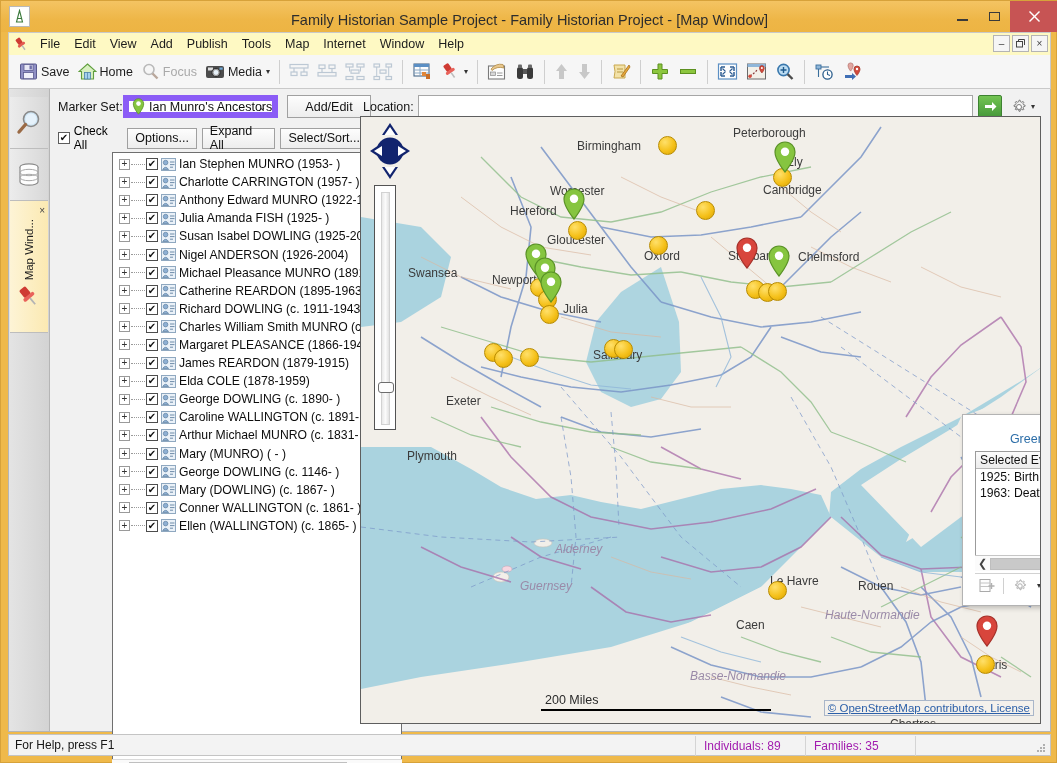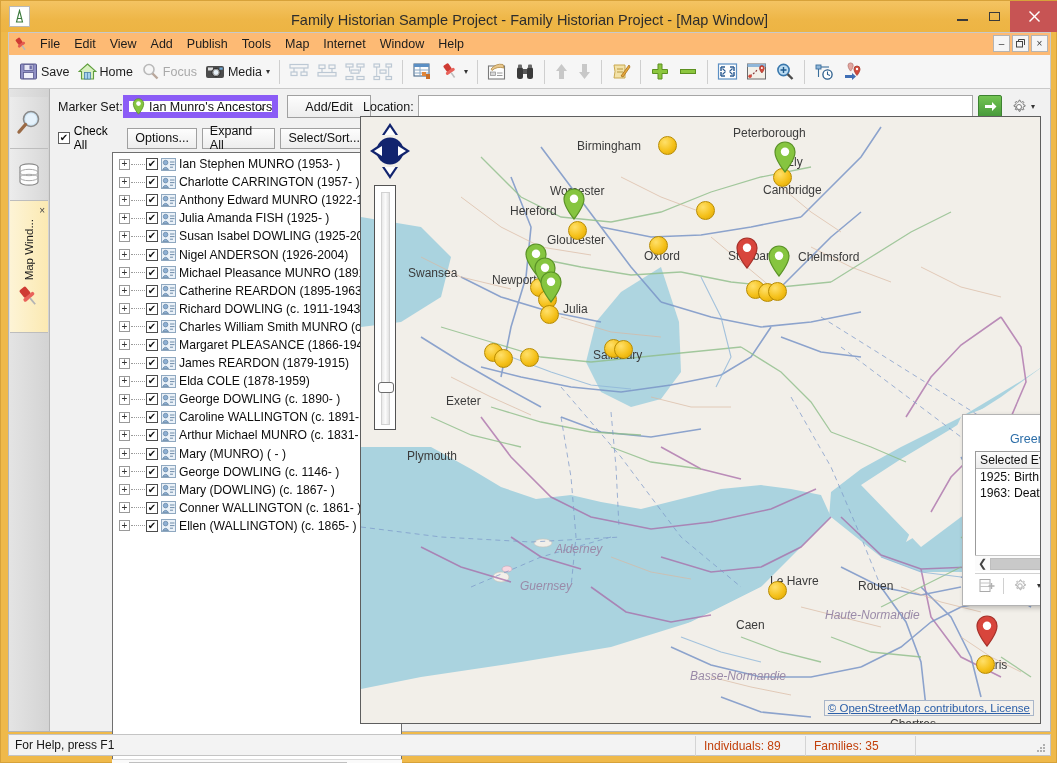--- a/index.html
+++ b/index.html
@@ -51,21 +51,21 @@
   #btn-max { right: 48px; }
   #btn-close {
     right: 0; width: 48px; background:#c75454; color:#fff; font-size:15px;
   }
   .winbtn .glyph-min { display:block; width:11px; height:2px; background:#3a3a3a; margin-top:7px;}
   .winbtn .glyph-max { display:block; width:11px; height:9px; border:1.6px solid #3a3a3a;}
 
   
   #menubar {
     position: absolute; left: 7px; top: 31px; width: 1043px; height: 23px;
-    background: #fdba74; border:1px solid #c9c9c9; border-bottom:none;
+    background: #fef9c3; border:1px solid #c9c9c9; border-bottom:none;
     display: flex; align-items: center;
   }
   #menu-pin {
     width: 24px; height:22px; display:flex; align-items:center; justify-content:center;
   }
   .menu-item {
     padding: 2px 7px; font-size: 12.5px; color: #1c1c1c; height: 21px; line-height: 17px;
   }
   #mdi-buttons { position:absolute; right:2px; top:2px; display:flex; gap:2px; }
   .mdibtn {
@@ -294,21 +294,21 @@
 
   
   #statusbar {
     position:absolute; left:7px; top:733px; width:1043px; height:22px;
     background:#f3f3f3; border:1px solid #c4c4c4;
     display:flex; align-items:center;
   }
   #status-help { position:absolute; left:6px; font-size:12px; color:#161616; }
   .status-cell {
     position:absolute; top:1px; height:20px; border-left:1px solid #d4d4d4;
-    display:flex; align-items:center; padding-left:8px; font-size:12px; color:#c2410c;
+    display:flex; align-items:center; padding-left:8px; font-size:12px; color:#a21caf;
   }
   #status-individuals { left:686px; width:110px; }
   #status-families { left:796px; width:110px; }
   #status-blank { left:906px; width:120px; }
   #status-grip { position:absolute; right:4px; bottom:3px; width:10px; height:10px; }
 </style>
 </head>
 <body>
 
 <div id="app-window">
@@ -1245,20 +1245,24 @@
           <path d="M6 28 L14 23 L14 33 Z" fill="#ffffff"></path>
           <path d="M38 28 L30 23 L30 33 Z" fill="#ffffff"></path>
         </svg>
       </div>
 
       <div id="map-zoom-slider">
         <div class="track"></div>
         <div class="thumb"></div>
       </div>
 
+      <div id="scalebar">
+        <div class="sb-text">200 Miles</div>
+        <div class="sb-line"></div>
+      </div>
 
       <div id="attribution">© OpenStreetMap contributors, License</div>
 
       <div id="popup">
 
         <div id="popup-title">Greenwich, London, England</div>
         <div id="popup-list-wrap">
           <div id="popup-list-header">Selected Events</div>
           <div id="popup-events">
               <div class="popup-event">1925: Birth of Julia Amanda FISH (1925- )</div>

